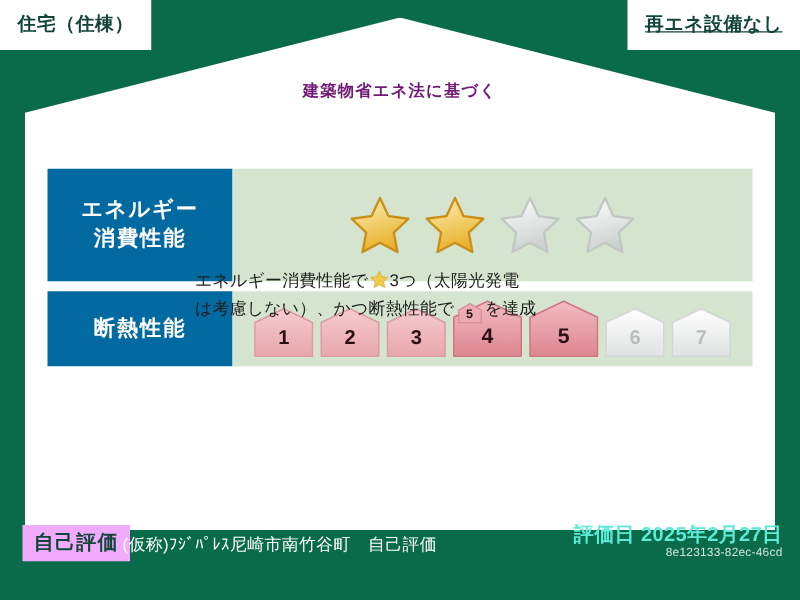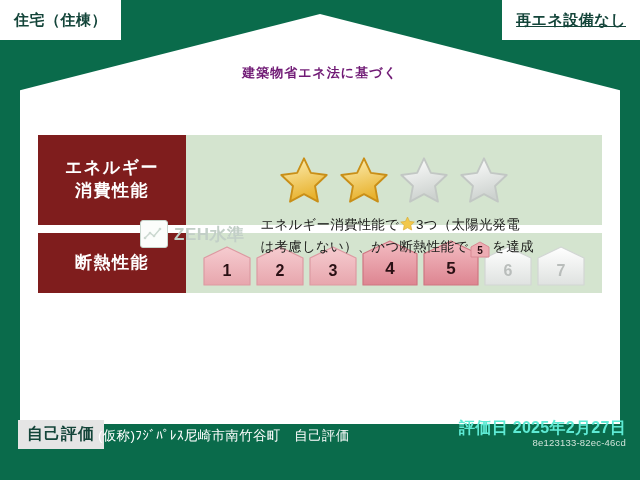--- a/index.html
+++ b/index.html
@@ -37,21 +37,21 @@
     margin-bottom:5px;
   }
   .title-main{
     color:#0f6b4a;font-size:25px;font-weight:700;letter-spacing:1.5px;
   }
 
   
   .rows{position:absolute;left:18px;top:121px;width:564px;}
   .row{display:flex;align-items:stretch;margin-bottom:8px;}
   .row-label{
-    width:148px;background:#7f1d1d;color:#ffffff;
+    width:148px;background:#0369a1;color:#ffffff;
     display:flex;flex-direction:column;align-items:center;justify-content:center;
     font-weight:700;font-size:17px;letter-spacing:1.5px;line-height:1.35;
     flex:0 0 148px;
   }
   .row-value{
     flex:1;background:#d4e4cf;display:flex;align-items:center;justify-content:center;
   }
   .row-energy .row-label,.row-energy .row-value{height:90px;}
   .row-insul  .row-label,.row-insul  .row-value{height:60px;}
 
@@ -101,21 +101,21 @@
   }
   .inline-badge svg{position:absolute;left:0;top:0;width:20px;height:17px;}
   .inline-badge b{
     position:relative;z-index:2;display:block;text-align:center;
     font-size:10px;line-height:20px;color:#2a1014;font-weight:700;
   }
 
   
   .footer{position:absolute;left:0;bottom:0;width:640px;height:56px;}
   .self-eval{
-    position:absolute;left:18px;top:12px;background:#e5e5e5;color:#14453a;
+    position:absolute;left:18px;top:12px;background:#f0abfc;color:#14453a;
     font-weight:700;font-size:16px;letter-spacing:1px;
     padding:4px 9px;
   }
   .project-name{
     position:absolute;left:98px;top:19px;color:#ffffff;
     font-size:13.5px;letter-spacing:.3px;white-space:nowrap;
   }
   .eval-date{
     position:absolute;right:14px;top:10px;color:#5eead4;
     font-size:16px;font-weight:700;letter-spacing:.3px;white-space:nowrap;
@@ -280,32 +280,20 @@
                   </svg>
                   <span>7</span>
                 </div>
               </div>
           </div>
         </div>
 
       </div>
 
       <div class="zeh-note">
-        <div class="zeh-mark">
-          <span class="zeh-icon">
-            <svg viewBox="0 0 26 26" width="26" height="26" aria-hidden="true">
-              <polyline points="4,17 9,12 13,15 19,8" fill="none" stroke="#cbd8d0" stroke-width="1.4"></polyline>
-              <circle cx="9" cy="12" r="1.3" fill="#cbd8d0"></circle>
-              <circle cx="13" cy="15" r="1.3" fill="#cbd8d0"></circle>
-              <circle cx="19" cy="8" r="1.3" fill="#cbd8d0"></circle>
-              <circle cx="4" cy="17" r="1.3" fill="#cbd8d0"></circle>
-            </svg>
-          </span>
-          <span class="zeh-text">ZEH水準</span>
-        </div>
         <div class="zeh-desc">
           <span>エネルギー消費性能で</span><span class="inline-star">
             <svg viewBox="0 0 24 24" width="15" height="15" aria-hidden="true">
               <polygon points="12,1.6 15.3,8.6 22.9,9.6 17.3,14.9 18.7,22.4 12,18.8 5.3,22.4 6.7,14.9 1.1,9.6 8.7,8.6" fill="#f2c84b" stroke="#d9a92f" stroke-width="1"></polygon>
             </svg>
           </span><span>3つ（太陽光発電</span><br>
           <span>は考慮しない）、かつ断熱性能で</span><span class="inline-badge">
             <svg viewBox="0 0 20 17" width="20" height="17" aria-hidden="true">
               <polygon points="1,6 10,1 19,6 19,16 1,16" fill="#edacb3" stroke="#d98a94" stroke-width="1"></polygon>
             </svg>

